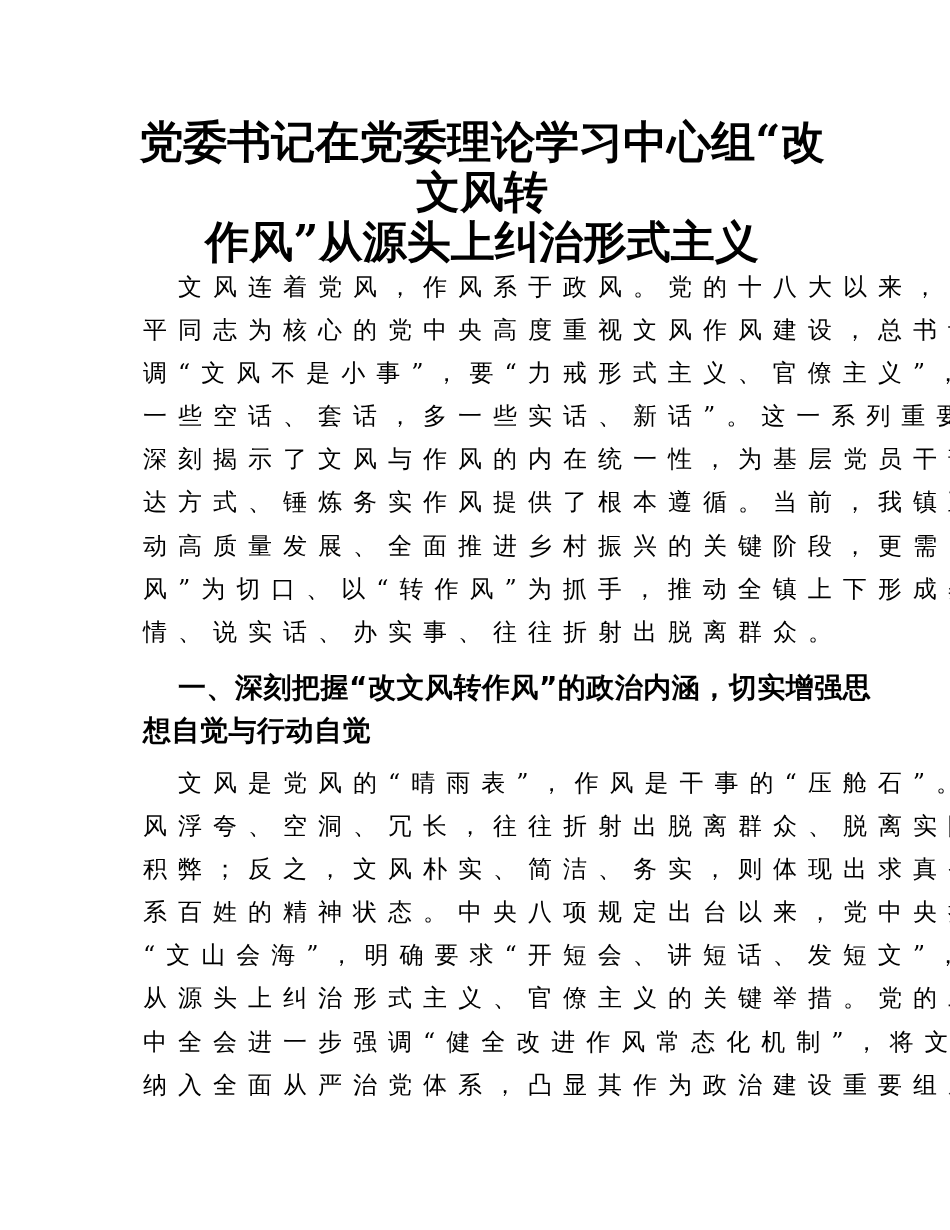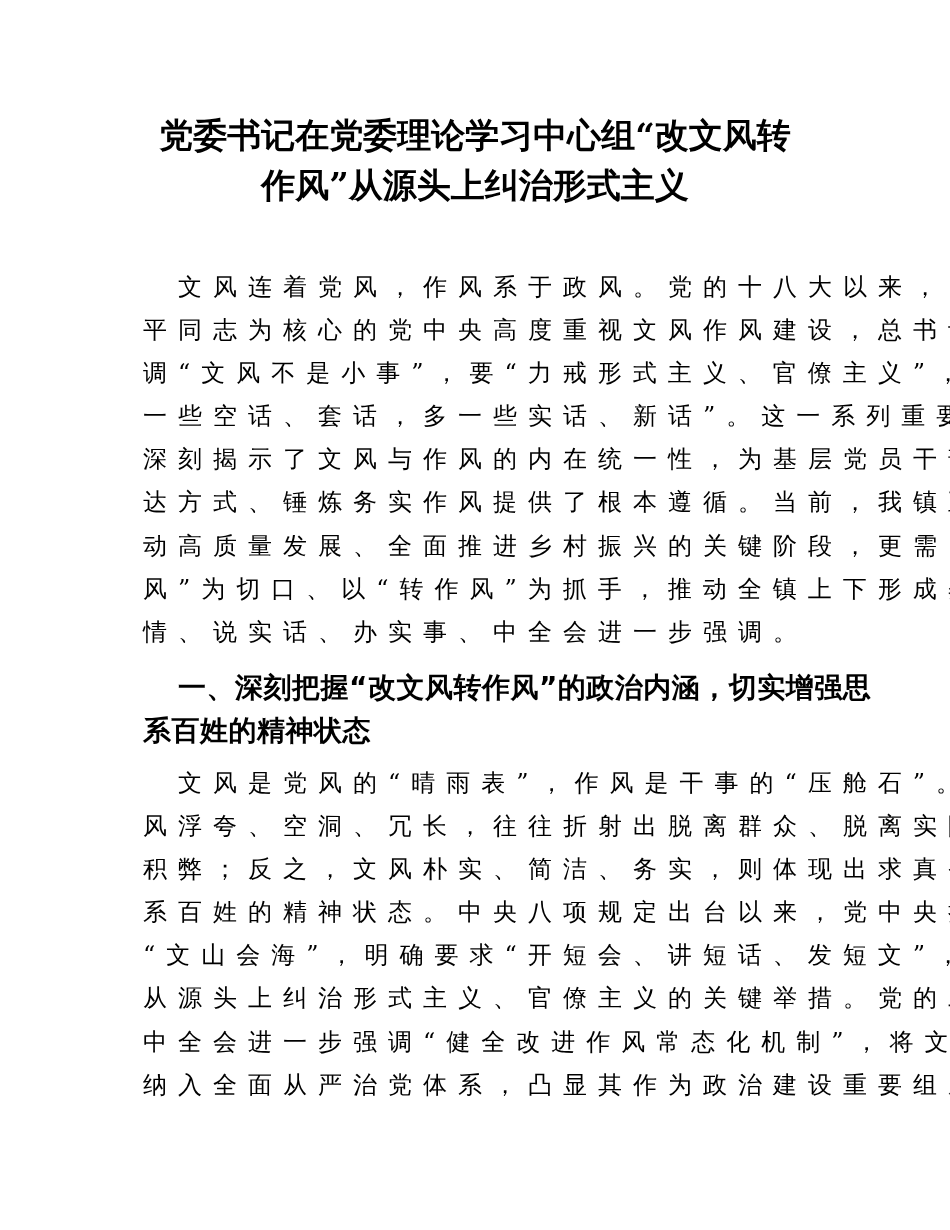--- a/index.html
+++ b/index.html
@@ -23,24 +23,24 @@
       background: #ffffff;
     }
     .title {
       position: absolute;
       left: 120px;
       top: 110px;
       width: 710px;
       text-align: center;
       font-family: "DejaVu Serif", "Liberation Serif", serif;
       font-weight: bold;
-      font-size: 34px;
+      font-size: 44px;
       line-height: 50px;
       letter-spacing: 0px;
-      margin: 0;
+      margin: 7px;
     }
     .title span { display: block; }
     .body {
       position: absolute;
       left: 143px;
       width: 666px;
       font-family: "DejaVu Serif", "Liberation Serif", serif;
       font-size: 24px;
       line-height: 43.1px;
       letter-spacing: 11px;
@@ -80,26 +80,26 @@
 
   <div class="body p1">
     <span class="line indent">文风连着党风，作风系于政风。党的十八大以来，以习近</span>
     <span class="line">平同志为核心的党中央高度重视文风作风建设，总书记多次强</span>
     <span class="line">调“文风不是小事”，要“力戒形式主义、官僚主义”，“少</span>
     <span class="line">一些空话、套话，多一些实话、新话”。这一系列重要指示，</span>
     <span class="line">深刻揭示了文风与作风的内在统一性，为基层党员干部改进表</span>
     <span class="line">达方式、锤炼务实作风提供了根本遵循。当前，我镇正处于推</span>
     <span class="line">动高质量发展、全面推进乡村振兴的关键阶段，更需以“改文</span>
     <span class="line">风”为切口、以“转作风”为抓手，推动全镇上下形成察实</span>
-    <span class="line">情、说实话、办实事、中全会进一步强调。</span>
+    <span class="line">情、说实话、办实事、往往折射出脱离群众。</span>
   </div>
 
   <h2 class="heading h1">
     <span class="line indent" style="letter-spacing:0.5px;">一、深刻把握“改文风转作风”的政治内涵，切实增强思</span>
-    <span class="line" style="letter-spacing:0.5px;">系百姓的精神状态</span>
+    <span class="line" style="letter-spacing:0.5px;">想自觉与行动自觉</span>
   </h2>
 
   <div class="body p2">
     <span class="line indent">文风是党风的“晴雨表”，作风是干事的“压舱石”。文</span>
     <span class="line">风浮夸、空洞、冗长，往往折射出脱离群众、脱离实际的作风</span>
     <span class="line">积弊；反之，文风朴实、简洁、务实，则体现出求真务实、心</span>
     <span class="line">系百姓的精神状态。中央八项规定出台以来，党中央持续整治</span>
     <span class="line">“文山会海”，明确要求“开短会、讲短话、发短文”，正是</span>
     <span class="line">从源头上纠治形式主义、官僚主义的关键举措。党的二十届四</span>
     <span class="line">中全会进一步强调“健全改进作风常态化机制”，将文风建设</span>

